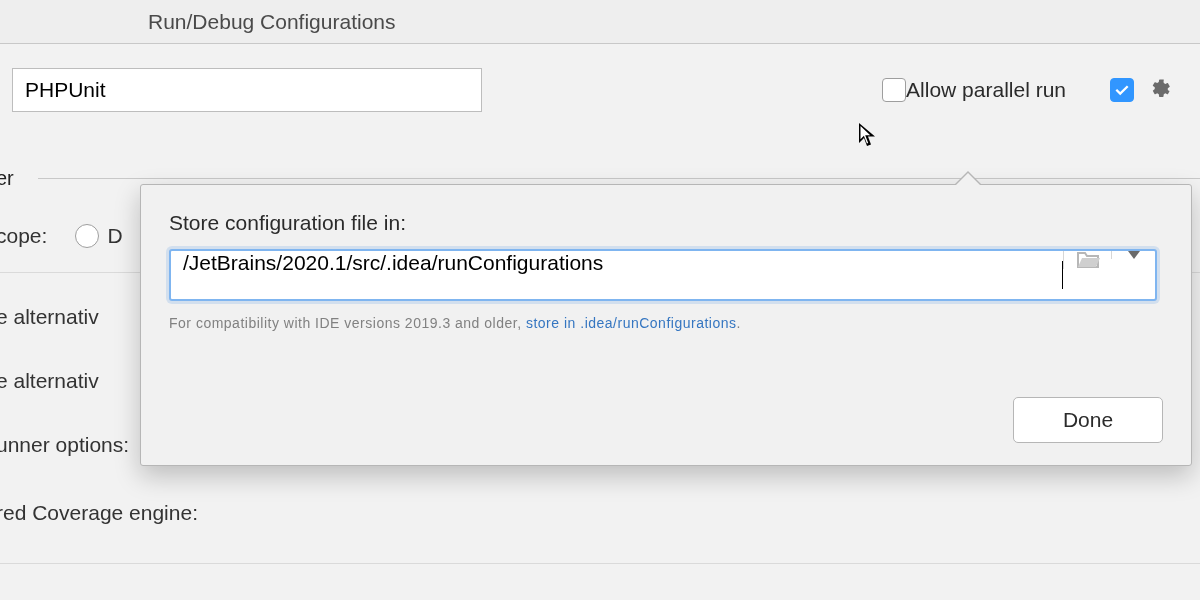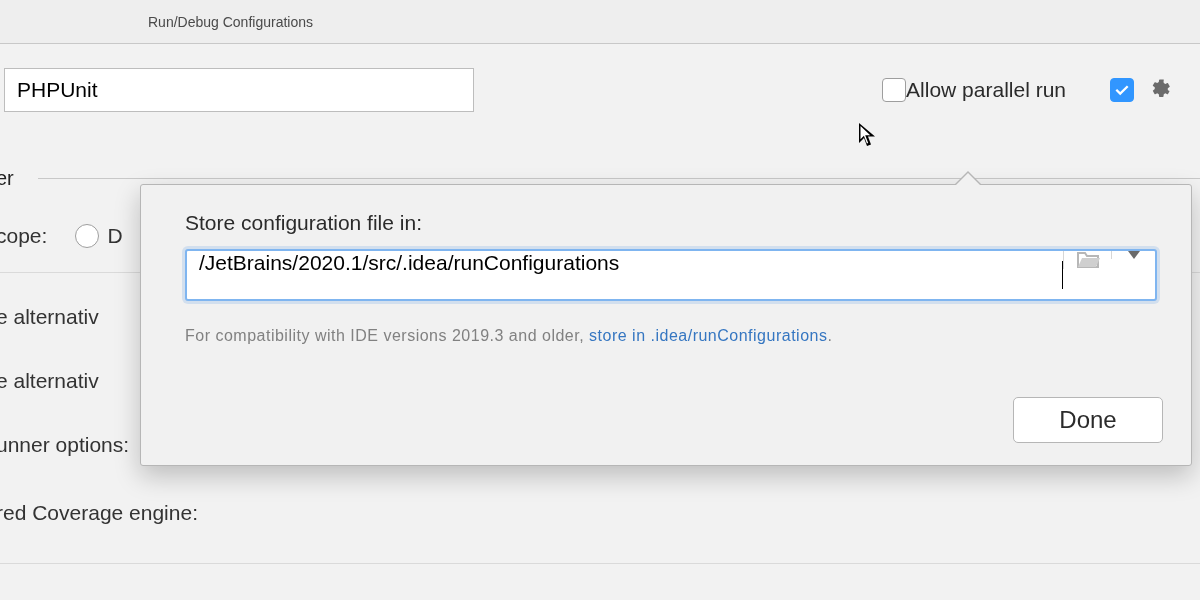--- a/index.html
+++ b/index.html
@@ -13,35 +13,35 @@
     background: #f1f1f1;
   }
   .titlebar {
     height: 44px;
     background: #eeeeee;
     border-bottom: 1px solid #c8c8c8;
     display: flex;
     align-items: center;
     padding-left: 148px;
     color: #4a4a4a;
-    font-size: 14px;
+    font-size: 21px;
   }
   .surface {
     position: relative;
     width: 100%;
     height: calc(100% - 44px);
     background: #f2f2f2;
     padding-top: 24px;
   }
 
   
   .toprow {
     display: flex;
     align-items: center;
-    padding-left: 0px;
+    padding-left: 8px;
   }
   .name-input {
     margin-left: 4px;
     width: 470px;
     height: 44px;
     border: 1px solid #bdbdbd;
     background: #fff;
     font-size: 21px;
     padding: 0 12px;
     outline: none;
@@ -195,21 +195,21 @@
     content:"";
     position:absolute;
     top:1.5px;
     left:-12px;
     width:0;height:0;
     border-left:12px solid transparent;
     border-right:12px solid transparent;
     border-bottom:12px solid #f1f1f1;
   }
   .popover-inner {
-    padding: 26px 34px 24px 44px;
+    padding: 26px 34px 24px 28px;
   }
   .pv-title {
     font-size:21px;
     color:#2b2b2b;
     margin-bottom:14px;
   }
   .pathfield {
     width:100%;
     height:52px;
     border:2px solid #7fb5f0;
@@ -229,36 +229,36 @@
   }
   .path-btn {
     width:48px;
     border-left:1px solid #d6d6d6;
     display:flex;align-items:center;justify-content:center;
   }
   .path-btn:last-child{width:44px;}
   .folder-ico svg{width:24px;height:18px;fill:#b7b7b7;}
   .drop-ico .tri-down{border-top-color:#6a6a6a;}
   .pv-hint {
-    margin-top:26px;
-    font-size:16px;
+    margin-top:14px;
+    font-size:14px;
     color:#818181;
     letter-spacing:0.5px;
   }
   .pv-hint a { color:#3576c1; text-decoration:none; cursor:pointer; }
   .done-btn {
     position:absolute;
     right:28px;
     bottom:22px;
     width:150px;
     height:46px;
     background:#fff;
     border:1px solid #b6b6b6;
     border-radius:5px;
-    font-size:24px;
+    font-size:21px;
     color:#2b2b2b;
     display:flex;align-items:center;justify-content:center;
     cursor:pointer;
   }
 
   
   .caret-line {
     width:1px; height:28px; background:#000;
     display:inline-block;
   }

